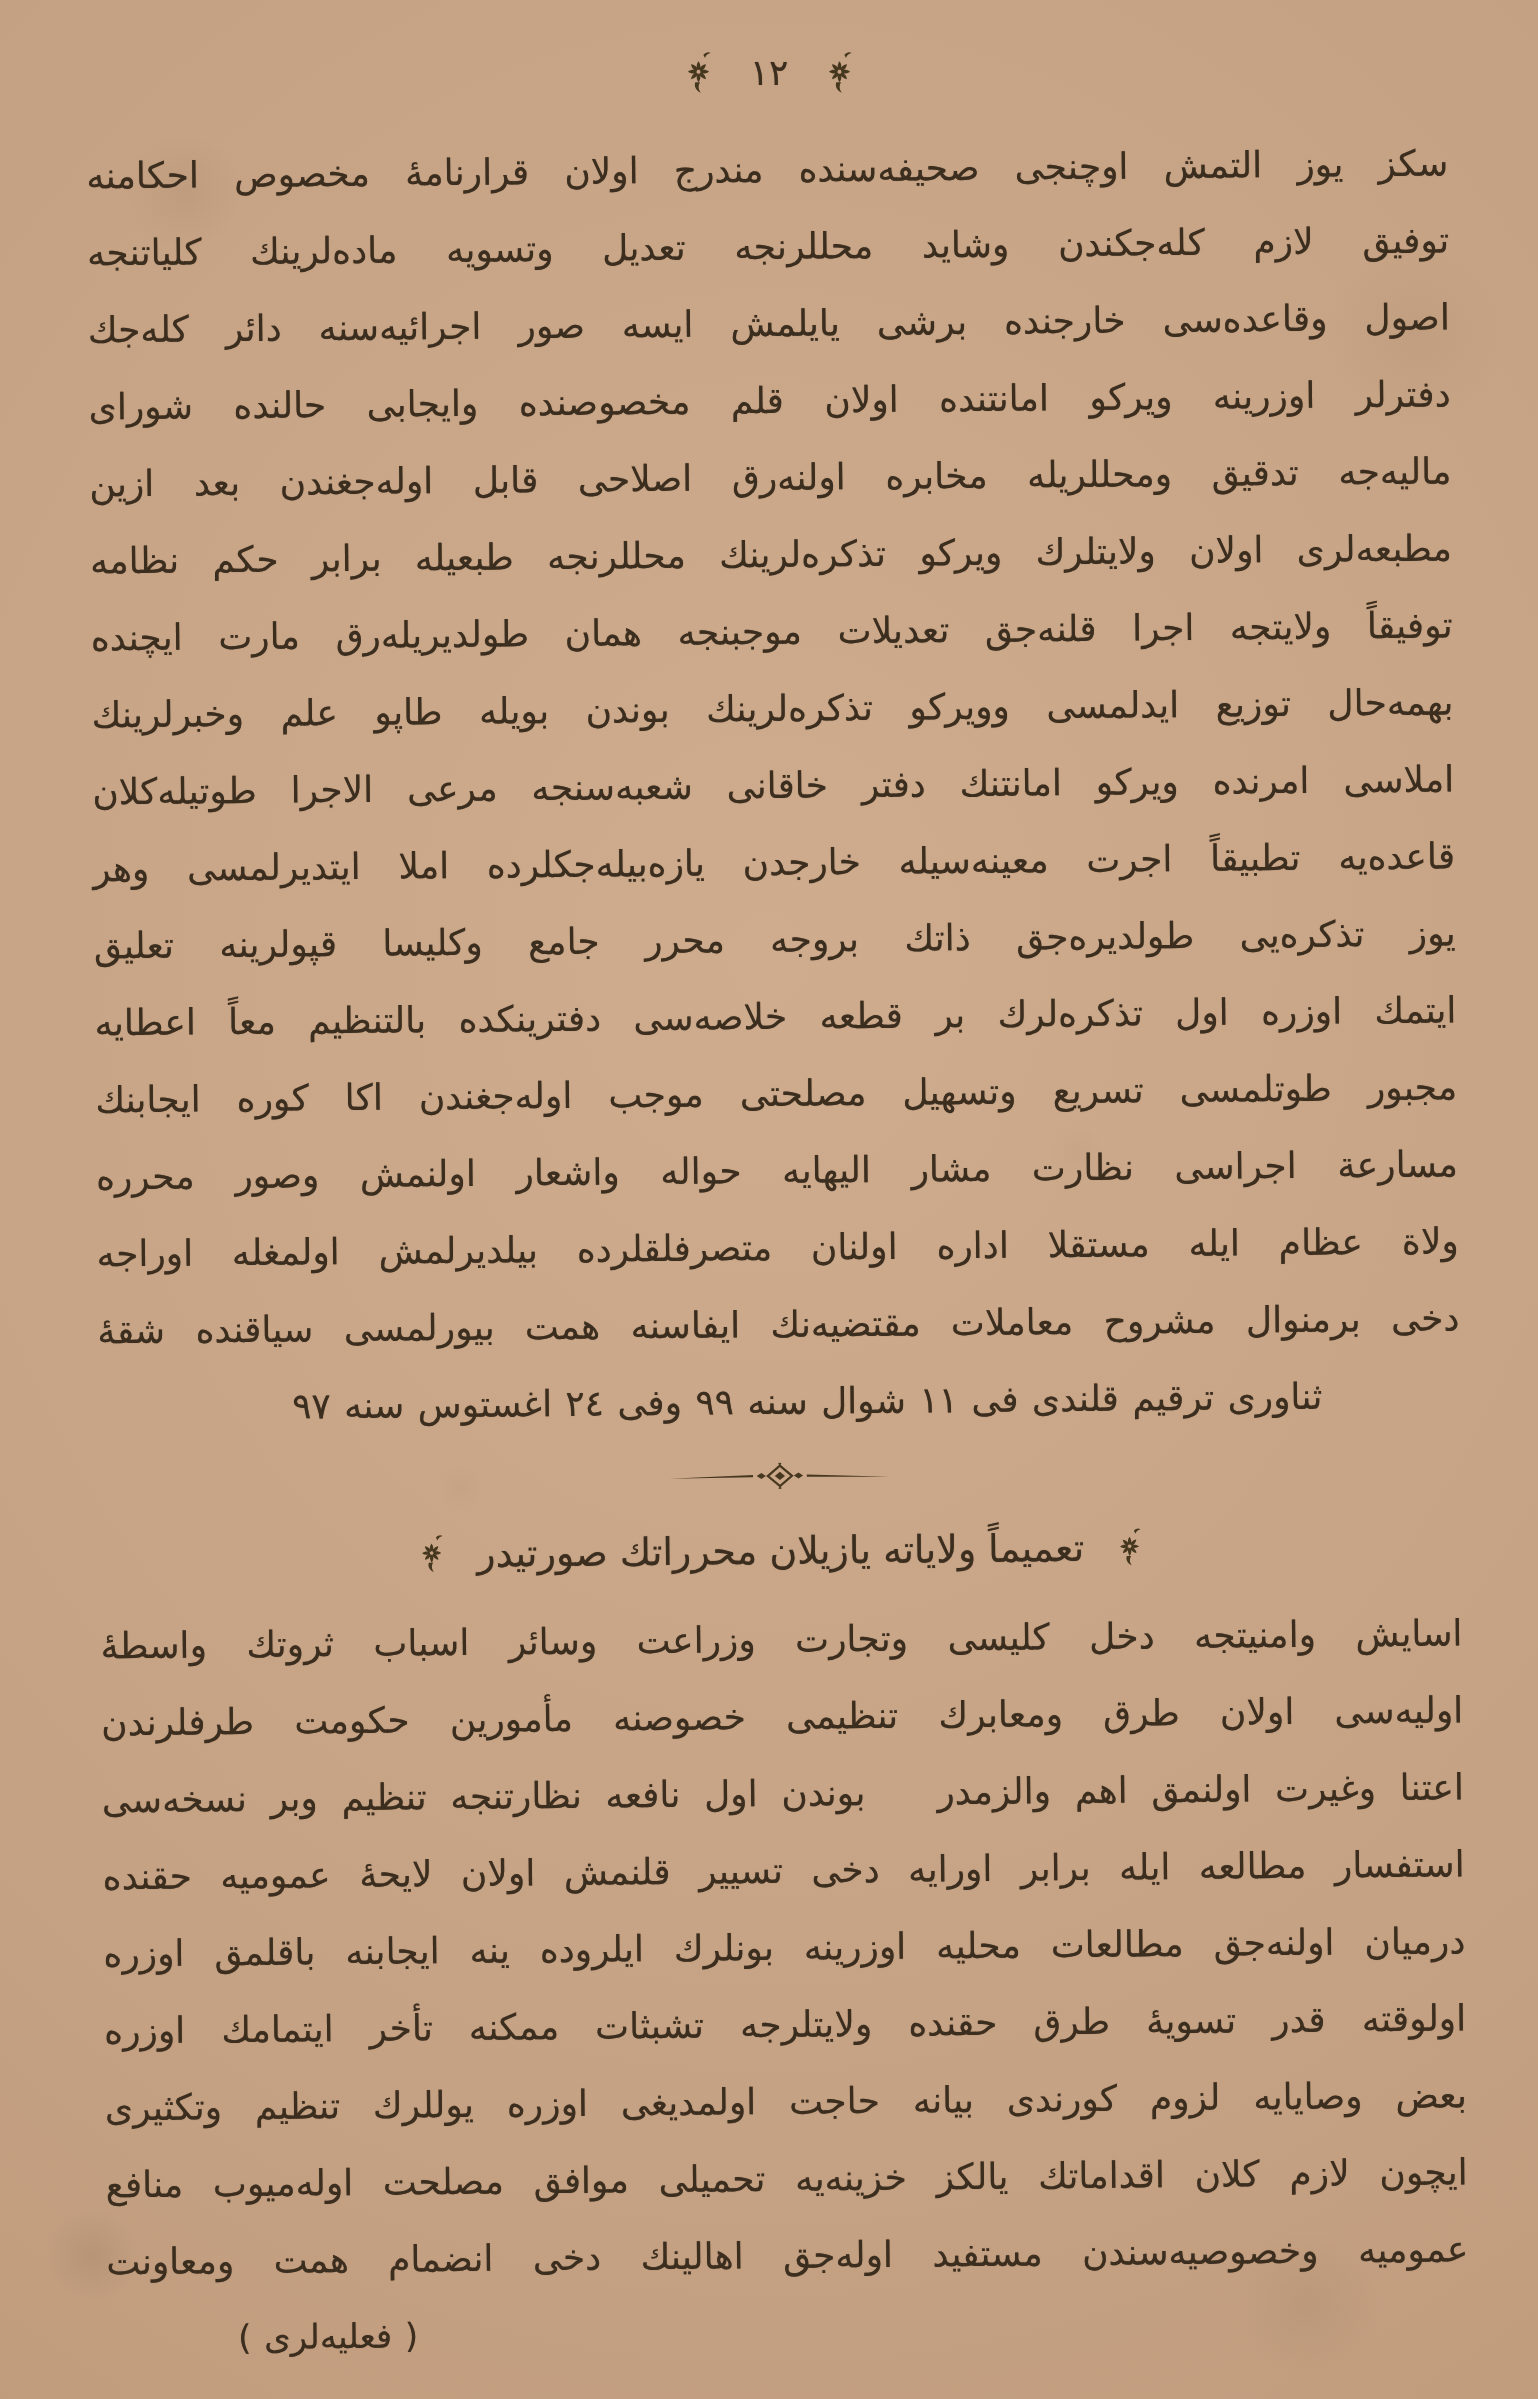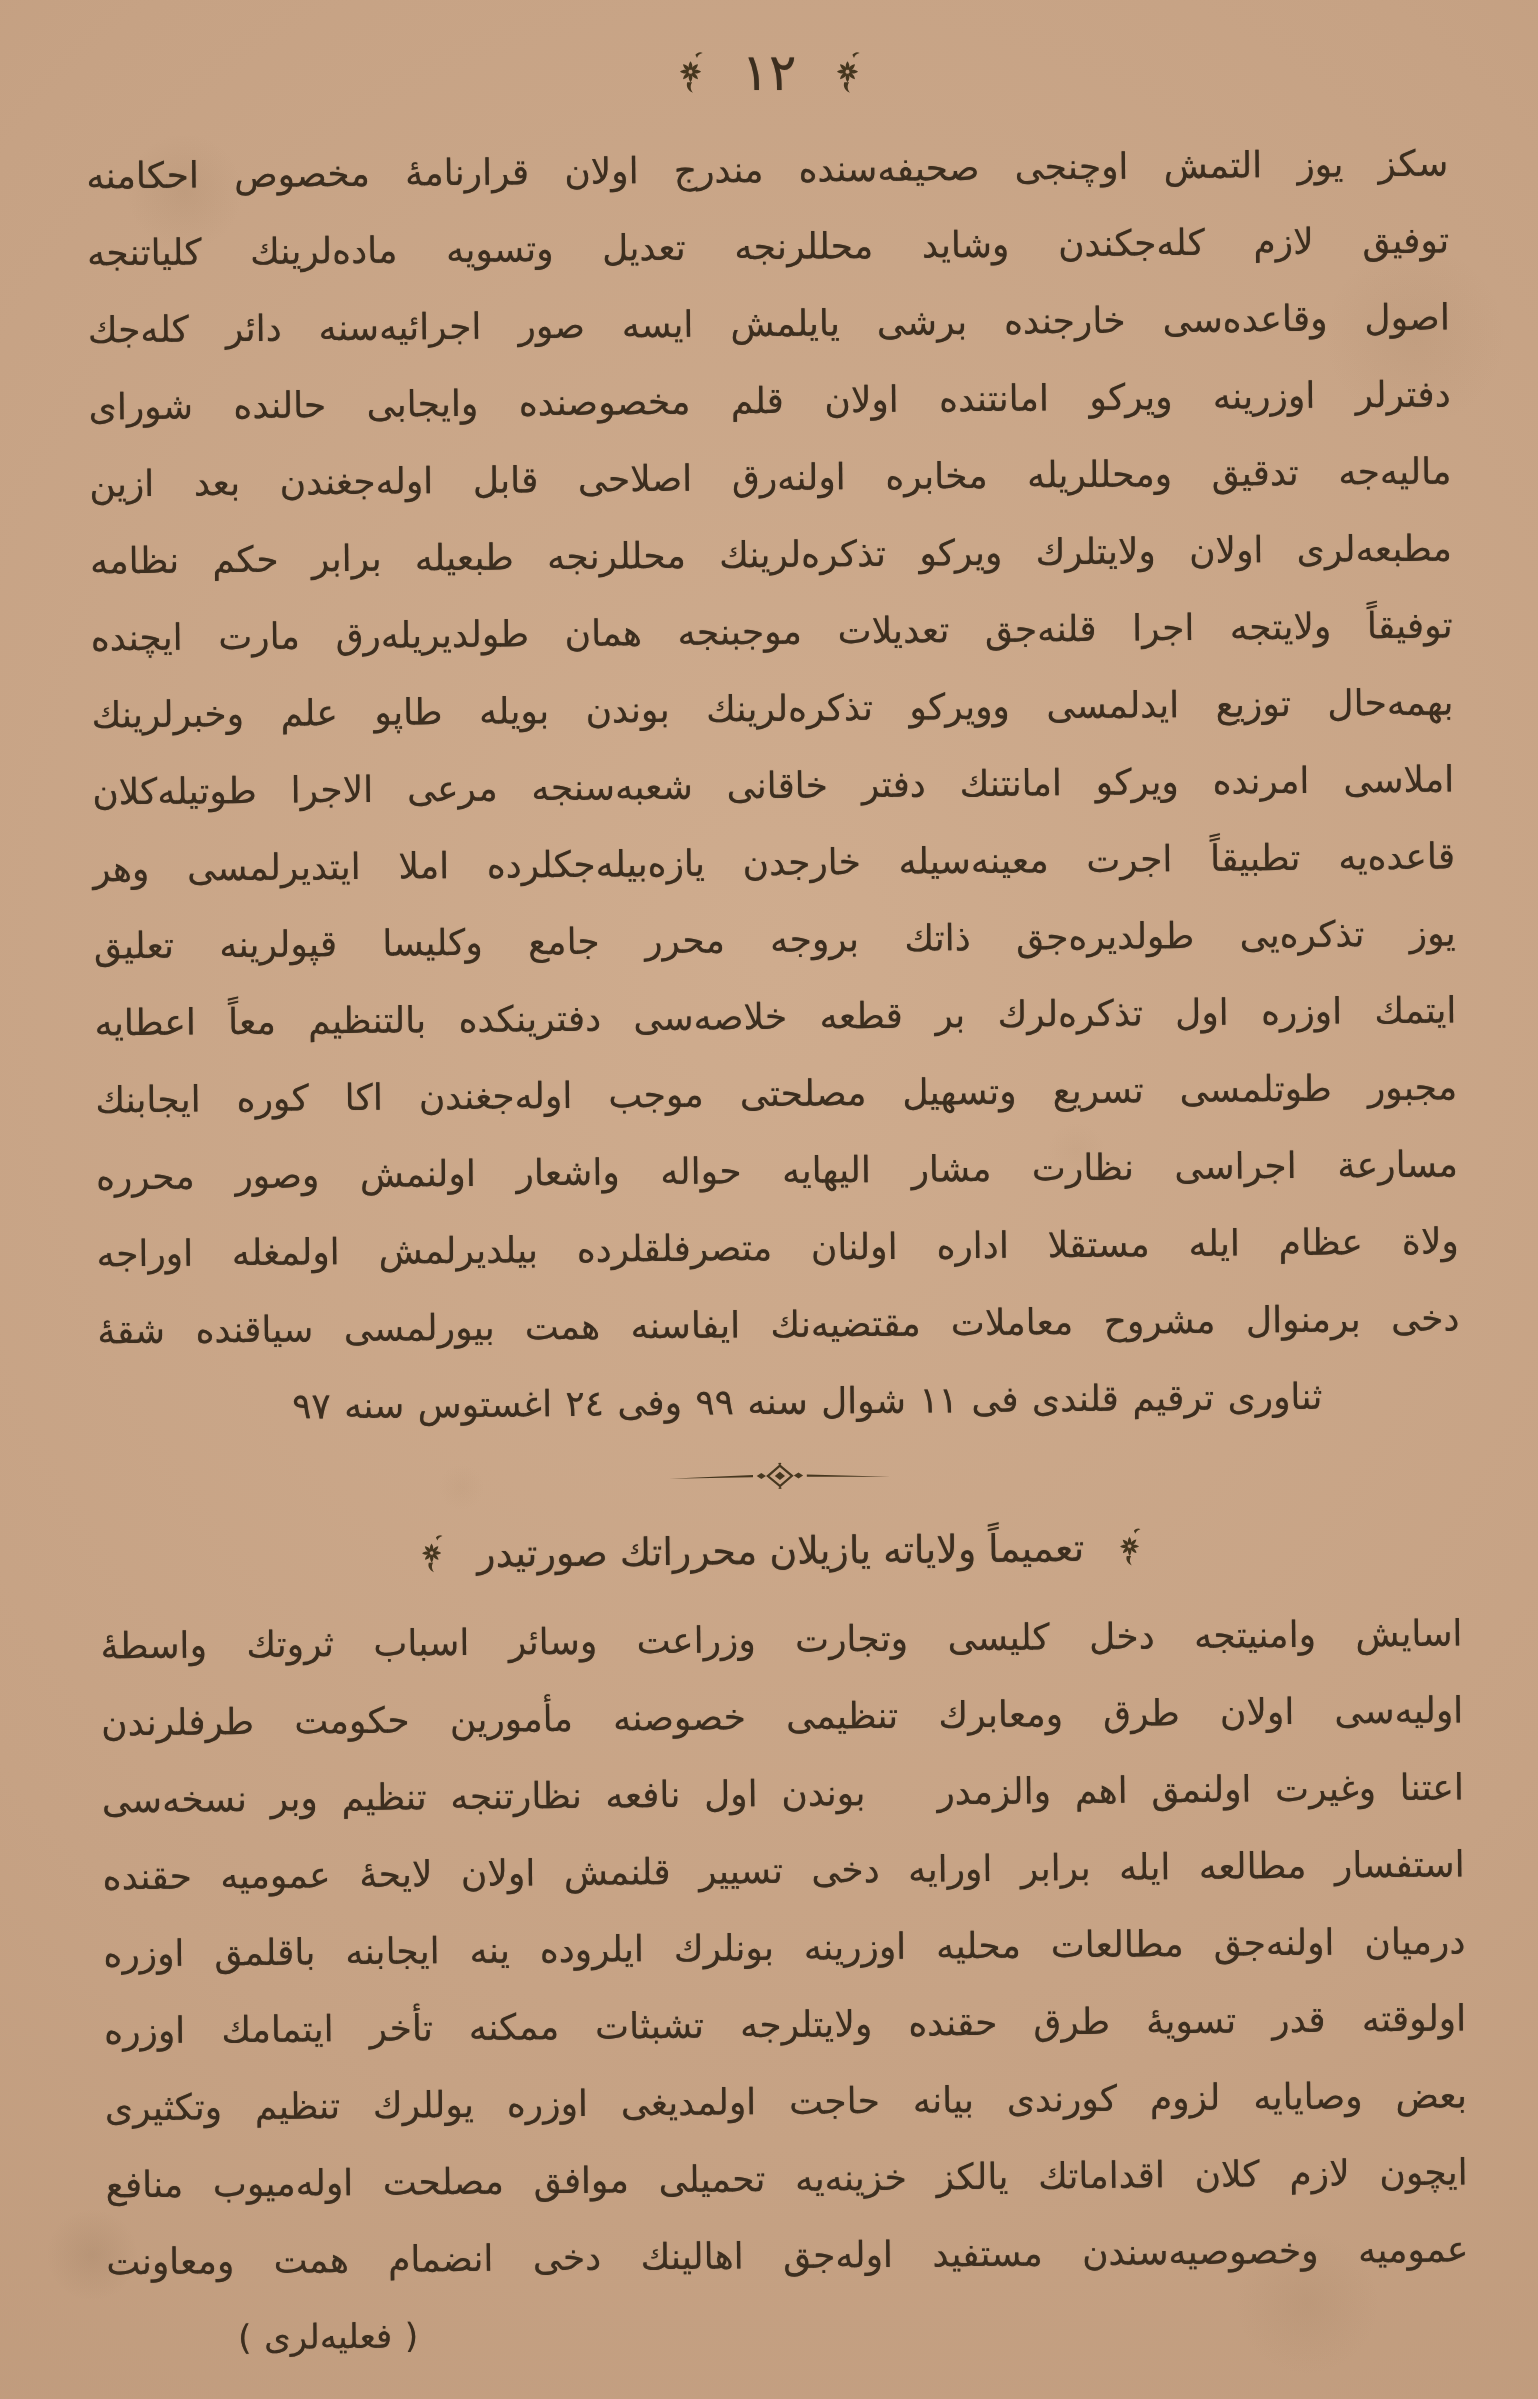--- a/index.html
+++ b/index.html
@@ -38,21 +38,21 @@
     position: absolute;
     top: 36px;
     left: 0; right: 0;
     height: 73px;
     display: flex;
     justify-content: center;
     align-items: center;
     gap: 32px;
   }
   .pagenum {
-    font-size: 51px;
+    font-size: 36px;
     line-height: 1;
     letter-spacing: 5.6px;
     text-shadow: 0 0 0.9px rgba(60,46,31,0.6);
   }
   .flo { width: 39px; height: 43px; }
   .flo-small { width: 36px; height: 39px; }
   .text-col {
     position: absolute;
     top: 131px;
     left: 86px;

